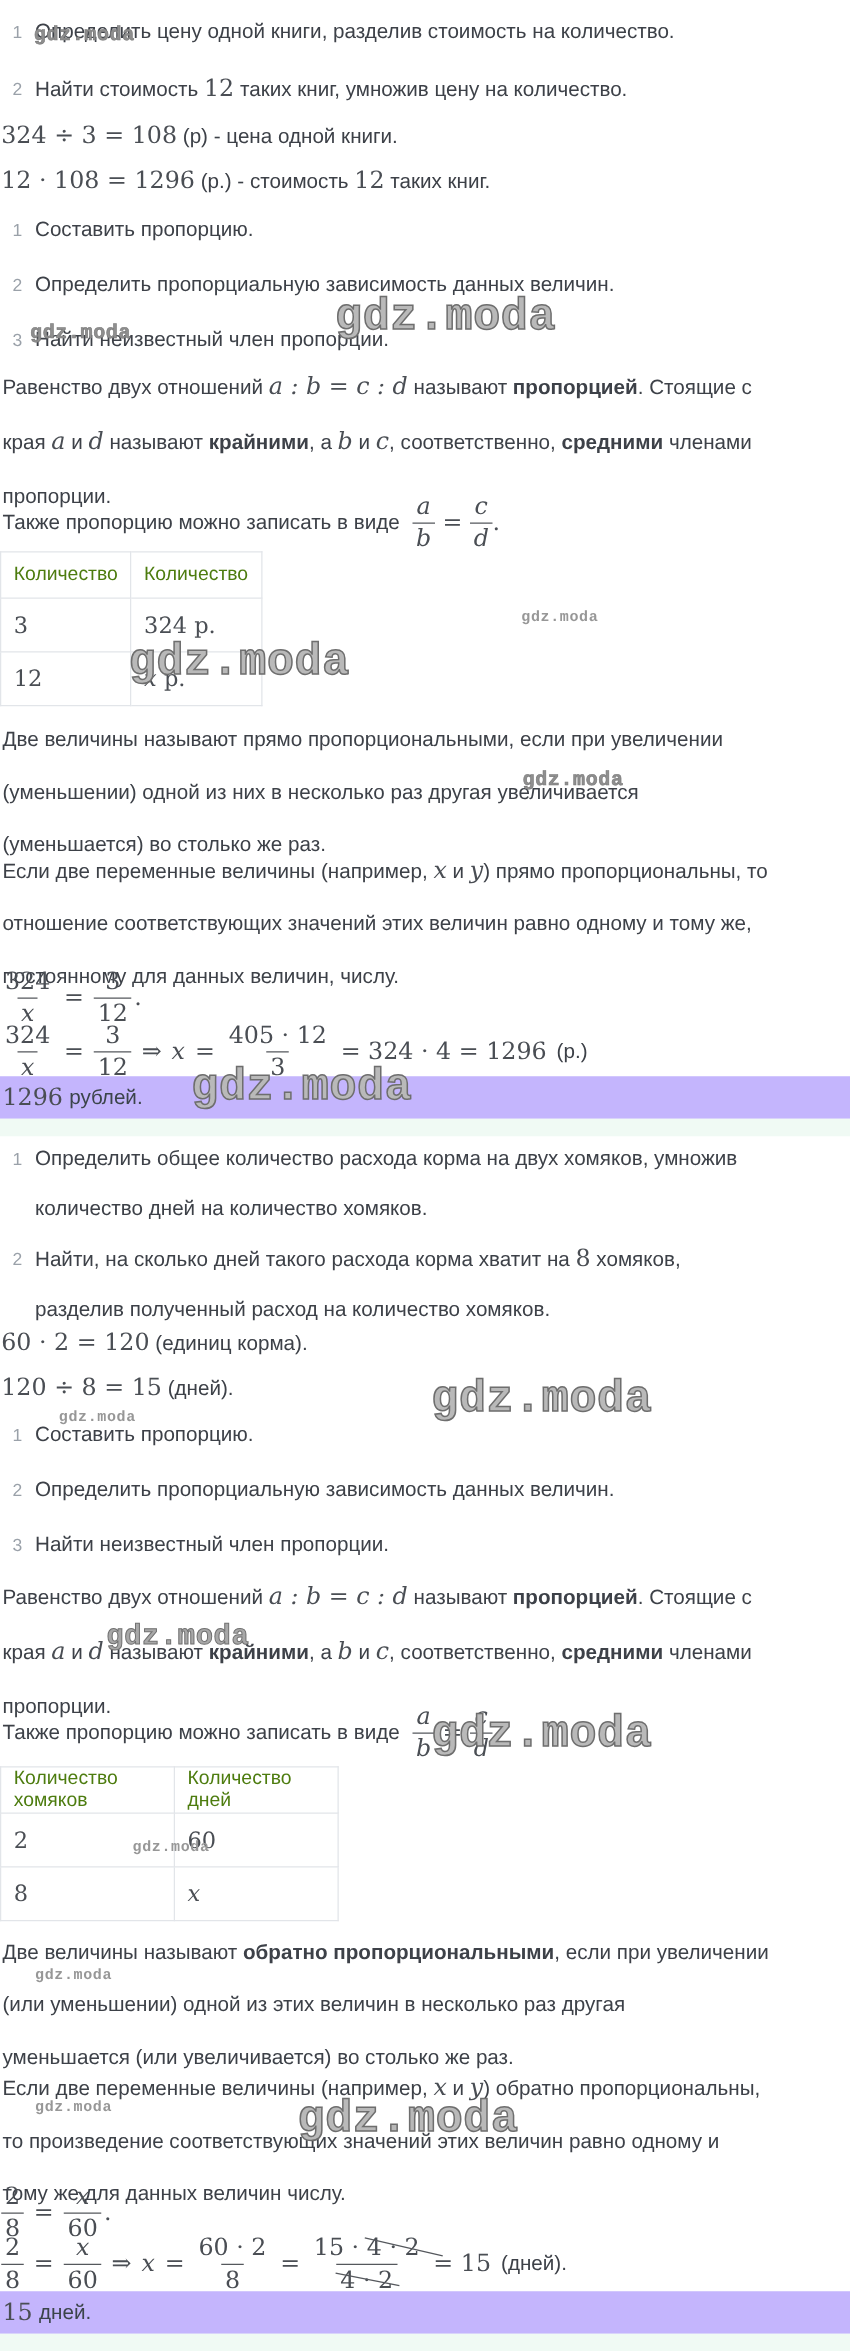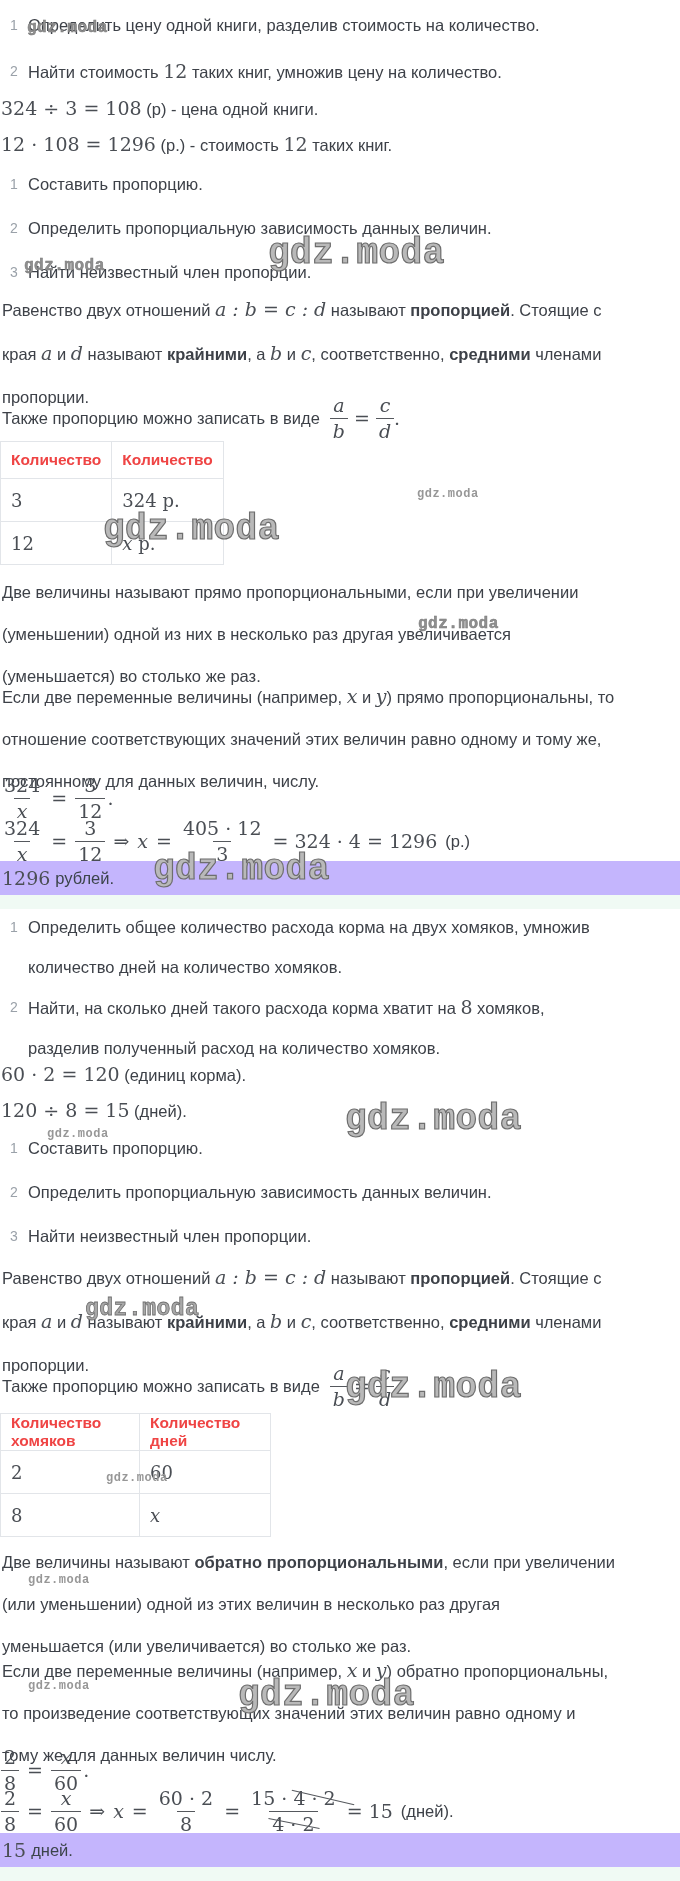--- a/index.html
+++ b/index.html
@@ -47,21 +47,21 @@
     content:"";position:absolute;left:-4px;right:-6px;top:46%;
     border-top:1.5px solid #55585d;transform:rotate(11deg);
   }
   .cancel.ext::after{left:-2px;right:-20px;transform:rotate(13deg);}
   
   .alsoline{display:flex;align-items:center;gap:6px;padding-left:2px;height:46px;white-space:nowrap;}
   .alsoline .lead{font-family:"Liberation Sans",sans-serif;font-size:16.5px;color:#3d4148;margin-right:4px;}
   
   table.tbl{border-collapse:collapse;margin:0;}
   table.tbl th{
-    font-weight:700;font-size:15.5px;color:#ef4444;text-align:left;
+    font-weight:400;font-size:15.5px;color:#4d7c0f;text-align:left;
     border:1px solid #e2e5e9;padding:0 10px;height:36px;
   }
   table.tbl td{
     border:1px solid #e2e5e9;padding:0 10px;height:42px;
     font-family:"DejaVu Serif",serif;font-size:18px;color:#4a4e54;vertical-align:middle;
   }
   table.t1 th:first-child{width:60px;}
   table.t1 th:last-child{width:58px;}
   table.t2 th:first-child{width:118px;}
   table.t2 th:last-child{width:110px;}

